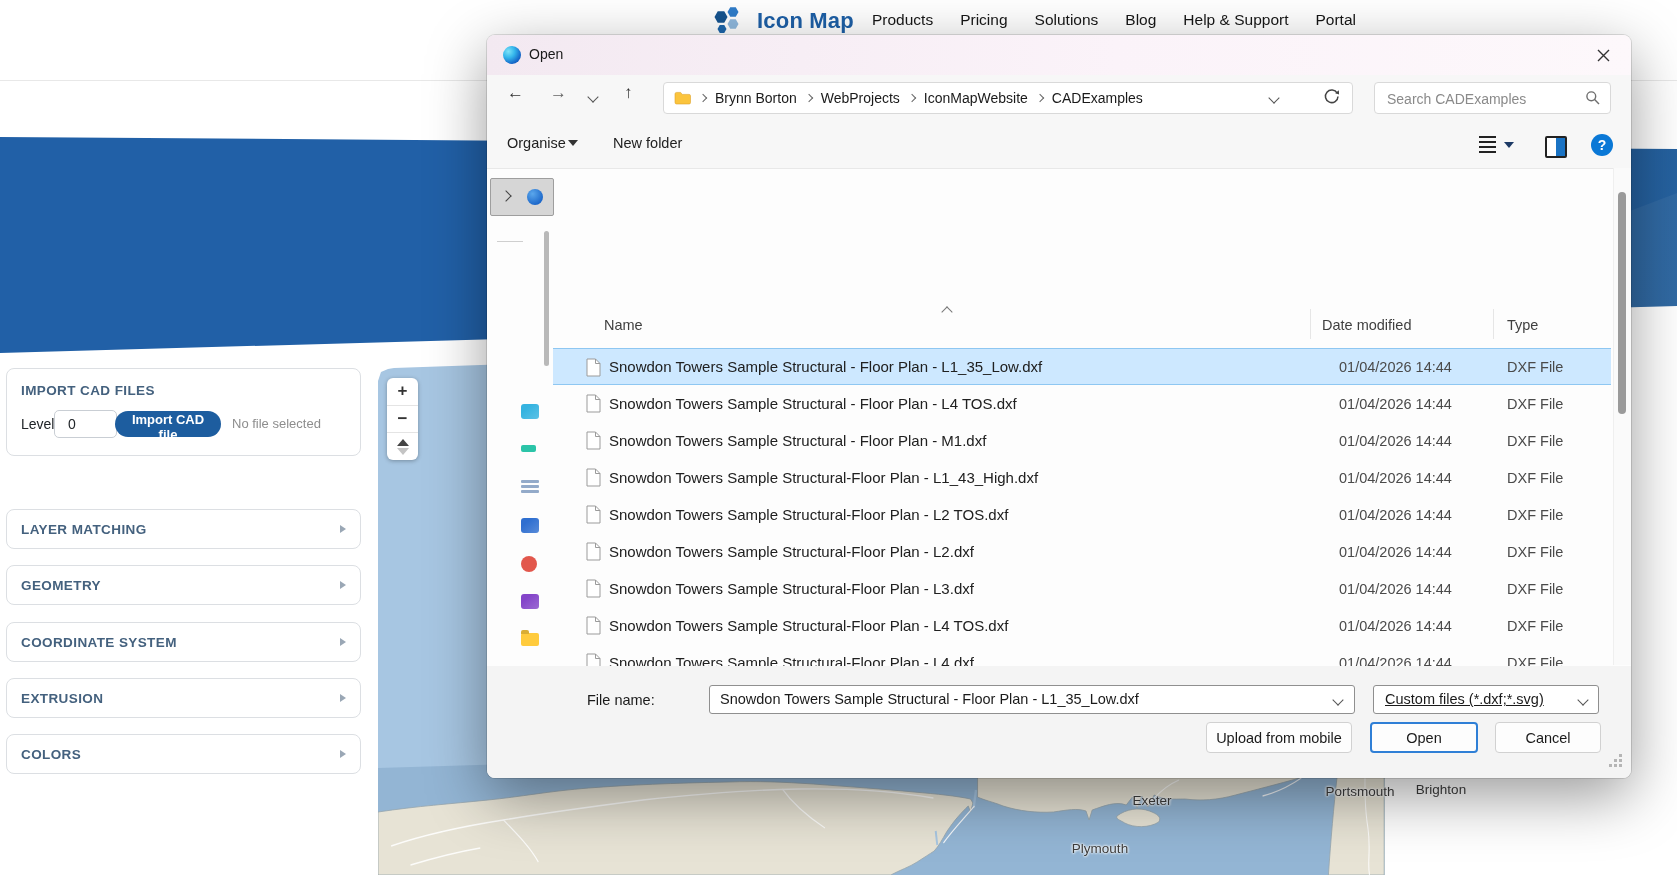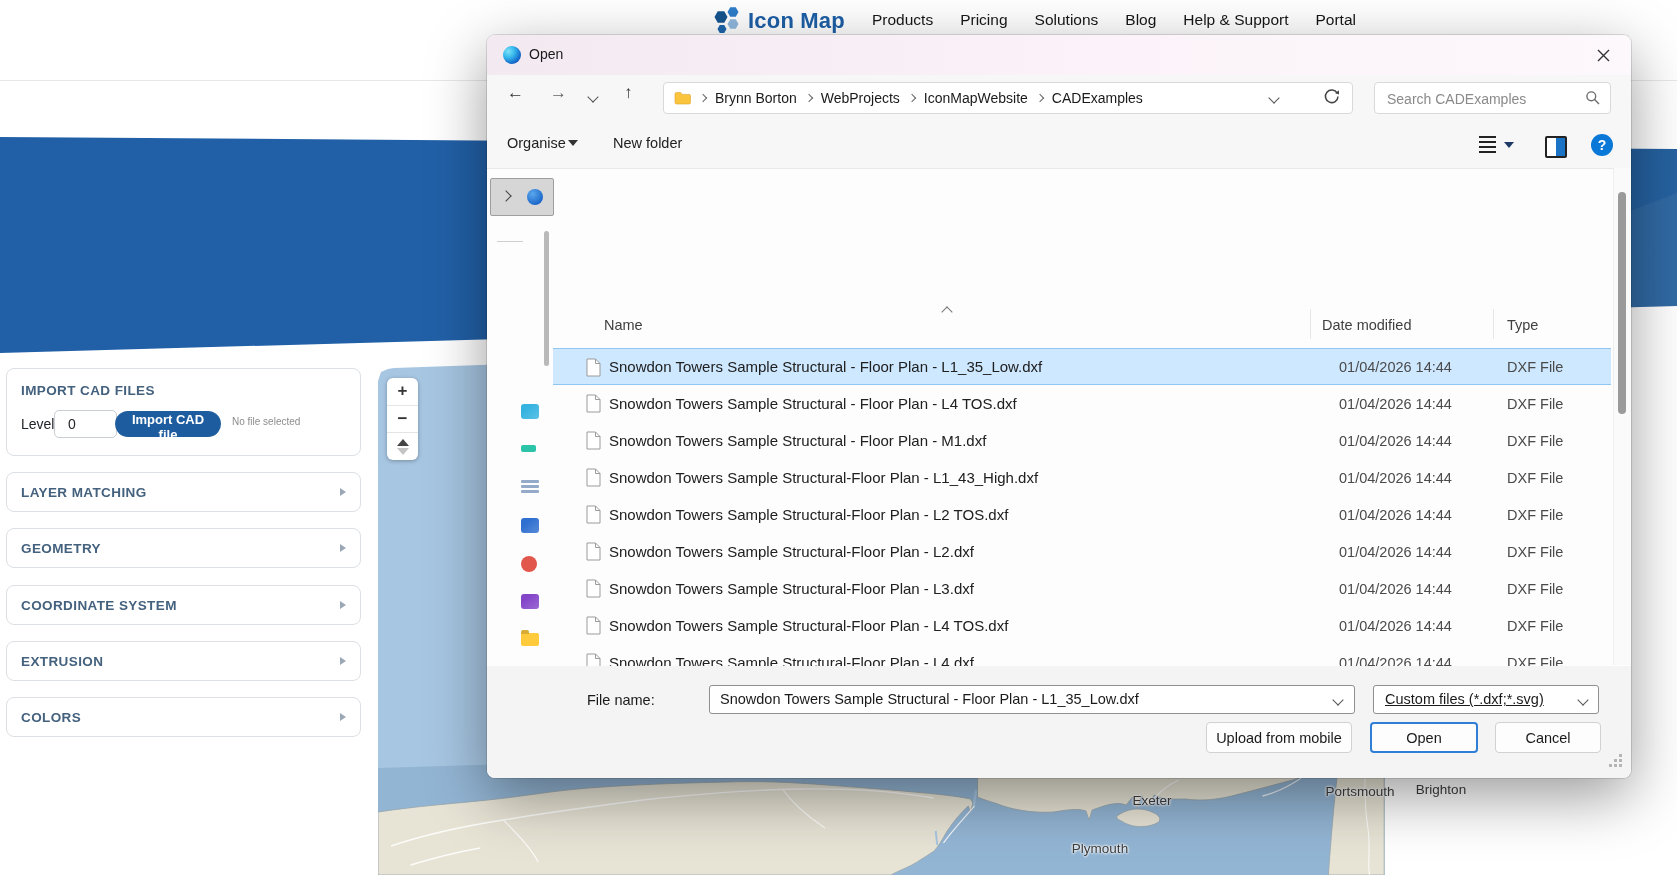--- a/index.html
+++ b/index.html
@@ -1,21 +1,21 @@
 <!DOCTYPE html>
 <html><head>
 <meta charset="utf-8">
 <style>
   html,body{margin:0;padding:0;}
   body{width:1677px;height:875px;overflow:hidden;position:relative;background:#ffffff;
        font-family:"Liberation Sans","DejaVu Sans",sans-serif;-webkit-font-smoothing:antialiased;}
   
   #site-header{position:absolute;left:0;top:0;width:1677px;height:80px;background:#fff;border-bottom:1px solid #e8e8e8;z-index:2;}
   #logo-wrap{position:absolute;left:712px;top:6px;display:flex;align-items:center;gap:8px;}
-  #logo-text{font-size:22px;font-weight:bold;color:#1d5fa6;letter-spacing:.2px;}
+  #logo-text{font-size:22px;font-weight:bold;color:#1d5fa6;letter-spacing:.2px;margin-left:9px;}
   #nav-links{position:absolute;left:872px;top:11px;display:flex;gap:27px;}
   .nav-link{font-size:15.5px;color:#161616;font-weight:500;cursor:pointer;white-space:nowrap;}
   
   #hero{position:absolute;left:0;top:127px;width:1677px;height:226px;z-index:1;
         background:linear-gradient(115deg,#2160a7 60%,#26629f 100%);
         clip-path:polygon(0 10px,100% 22px,100% 179px,0 226px);}
   #hero .deco1{position:absolute;right:0;bottom:0;width:420px;height:160px;background:rgba(255,255,255,.05);
         clip-path:polygon(100% 0,100% 100%,0 100%);}
   
   #map{position:absolute;left:378px;top:325px;width:1299px;height:550px;z-index:1;
@@ -32,22 +32,22 @@
   
   .card{position:absolute;left:6px;width:353px;background:#fff;border:1px solid #dcdfe3;border-radius:8px;z-index:2;}
   .card-title{font-size:13.5px;font-weight:bold;color:#44617e;letter-spacing:.4px;}
   #import-card{top:368px;height:86px;}
   #import-card .card-title{position:absolute;left:14px;top:14px;}
   #level-label{position:absolute;left:14px;top:47px;font-size:14px;color:#212529;text-align:right;}
   #level-input{position:absolute;left:47px;top:41px;width:48px;height:26px;border:1px solid #c9ced4;border-radius:5px;
        font-size:14px;color:#212529;padding:0 0 0 13px;outline:none;font-family:inherit;}
   #import-btn{position:absolute;left:108px;top:42px;width:106px;height:26px;background:#1d5d9f;color:#fff;border:none;
        border-radius:13px;font-size:13px;font-weight:bold;cursor:pointer;font-family:inherit;}
-  #no-file{position:absolute;left:225px;top:47px;font-size:10px;color:#8d8d8d;}
-  .acc{height:38px;cursor:pointer;}
+  #no-file{position:absolute;left:225px;top:47px;font-size:13px;color:#8d8d8d;}
+  .acc{height:38px;cursor:pointer;margin-top:37px;}
   .acc .card-title{position:absolute;left:14px;top:12px;}
   .acc .arrow{position:absolute;right:14px;top:15px;width:0;height:0;border-top:4px solid transparent;
        border-bottom:4px solid transparent;border-left:6px solid #9aa7b5;}
   
   #dlg{position:absolute;left:487px;top:35px;width:1144px;height:743px;background:#f7f7f7;border-radius:8px;
        box-shadow:0 18px 60px rgba(0,0,0,.40),0 0 0 1px rgba(0,0,0,.12);z-index:5;overflow:hidden;font-size:14.5px;color:#1a1a1a;}
   #dlg-title{position:absolute;left:0;top:0;width:100%;height:40px;background:linear-gradient(90deg,#f3e9f1,#fbf3f9 55%,#fdf8fb);}
   #edge-icon{position:absolute;left:16px;top:11px;width:18px;height:18px;border-radius:50%;
        background:radial-gradient(circle at 30% 30%,#7fe3f7 0%,#35b7ec 35%,#1668c9 70%,#0a4da3 100%);}
   #dlg-title-text{position:absolute;left:42px;top:11px;font-size:14px;color:#1a1a1a;}

